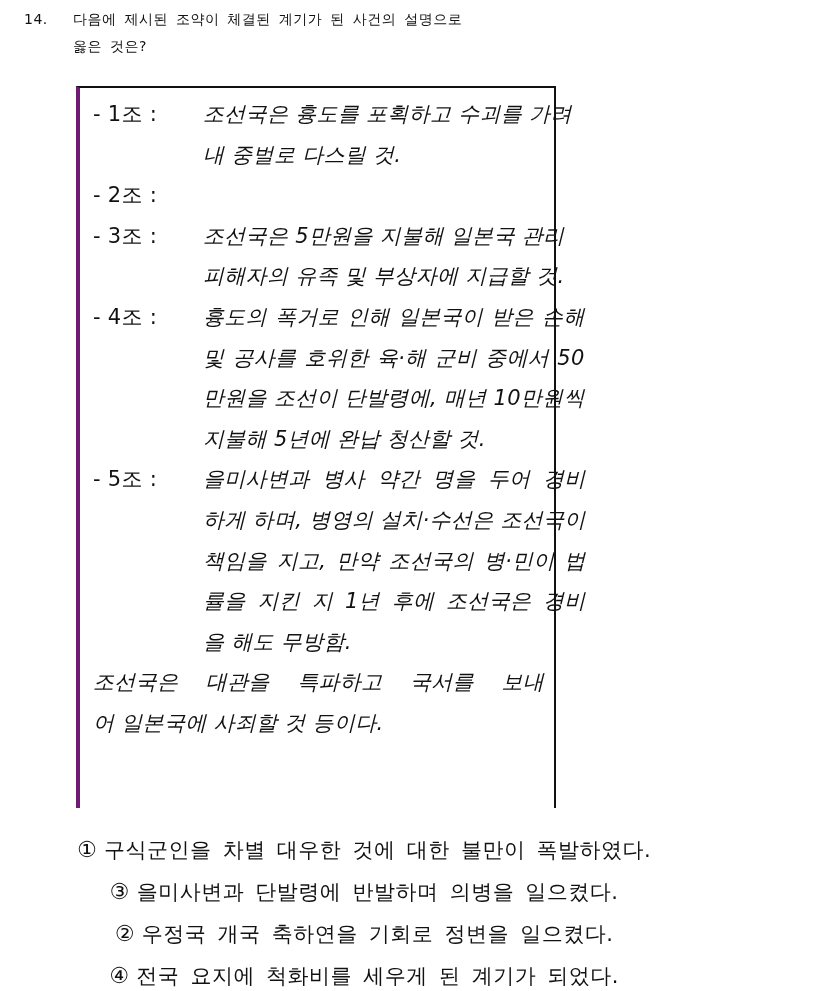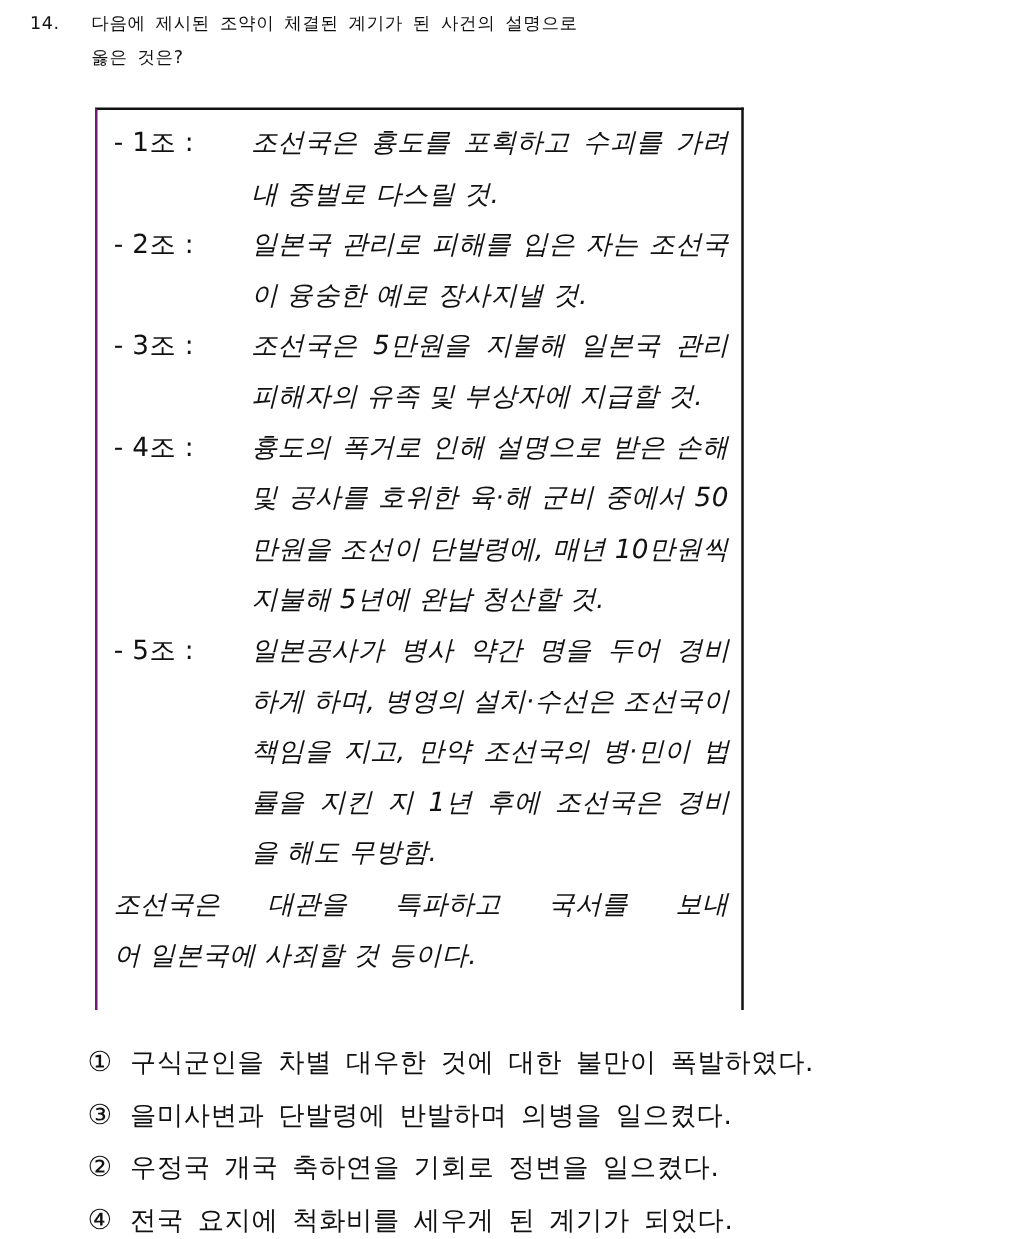--- a/index.html
+++ b/index.html
@@ -28,23 +28,23 @@
       display: inline-block;
       width: 49px;
     }
     .question .line2 {
       padding-left: 49px;
     }
     .treaty-box {
       position: absolute;
       left: 76px;
       top: 86px;
-      width: 519px;
+      width: 480px;
       height: 722px;
-      border-left: 2px solid #701a75;
+      border-left: 4px solid #701a75;
       border-right: 2px solid #111;
       border-top: 2px solid #111;
       box-sizing: border-box;
       padding-left: 12px;
     }
     .articles {
       position: absolute;
       left: 13px;
       top: 6px;
       right: 10px;
@@ -79,20 +79,21 @@
       left: 70px;
       top: 832px;
       font-size: 21px;
       letter-spacing: 0.5px;
       word-spacing: 4px;
     }
     .option {
       height: 42px;
       line-height: 36px;
       white-space: nowrap;
+      text-align: center;
     }
     .option .marker {
       display: inline-block;
       width: 34px;
       font-size: 22px;
     }
   </style>
 </head>
 <body>
 
@@ -109,48 +110,44 @@
     <div class="article">
       <span class="label">- 1조 : </span>
       <div class="body">
         <span class="ln">조선국은 흉도를 포획하고 수괴를 가려</span>
         <span class="ln last">내 중벌로 다스릴 것.</span>
       </div>
     </div>
 
     <div class="article">
       <span class="label">- 2조 : </span>
-      <div class="body">
-        <span class="ln">일본국 관리로 피해를 입은 자는 조선국</span>
-        <span class="ln last">이 융숭한 예로 장사지낼 것.</span>
-      </div>
     </div>
 
     <div class="article">
       <span class="label">- 3조 : </span>
       <div class="body">
         <span class="ln">조선국은 5만원을 지불해 일본국 관리</span>
         <span class="ln last">피해자의 유족 및 부상자에 지급할 것.</span>
       </div>
     </div>
 
     <div class="article">
       <span class="label">- 4조 : </span>
       <div class="body">
-        <span class="ln">흉도의 폭거로 인해 설명으로 받은 손해</span>
+        <span class="ln">흉도의 폭거로 인해 일본국이 받은 손해</span>
         <span class="ln">및 공사를 호위한 육·해 군비 중에서 50</span>
         <span class="ln">만원을 조선이 단발령에, 매년 10만원씩</span>
         <span class="ln last">지불해 5년에 완납 청산할 것.</span>
       </div>
     </div>
 
     <div class="article">
       <span class="label">- 5조 : </span>
       <div class="body">
-        <span class="ln">일본공사가 병사 약간 명을 두어 경비</span>
+        <span class="ln">을미사변과 병사 약간 명을 두어 경비</span>
         <span class="ln">하게 하며, 병영의 설치·수선은 조선국이</span>
         <span class="ln">책임을 지고, 만약 조선국의 병·민이 법</span>
         <span class="ln">률을 지킨 지 1년 후에 조선국은 경비</span>
         <span class="ln last">을 해도 무방함.</span>
       </div>
     </div>
 
     <div class="article">
       <div class="body">
         <span class="ln">조선국은 대관을 특파하고 국서를 보내</span>

